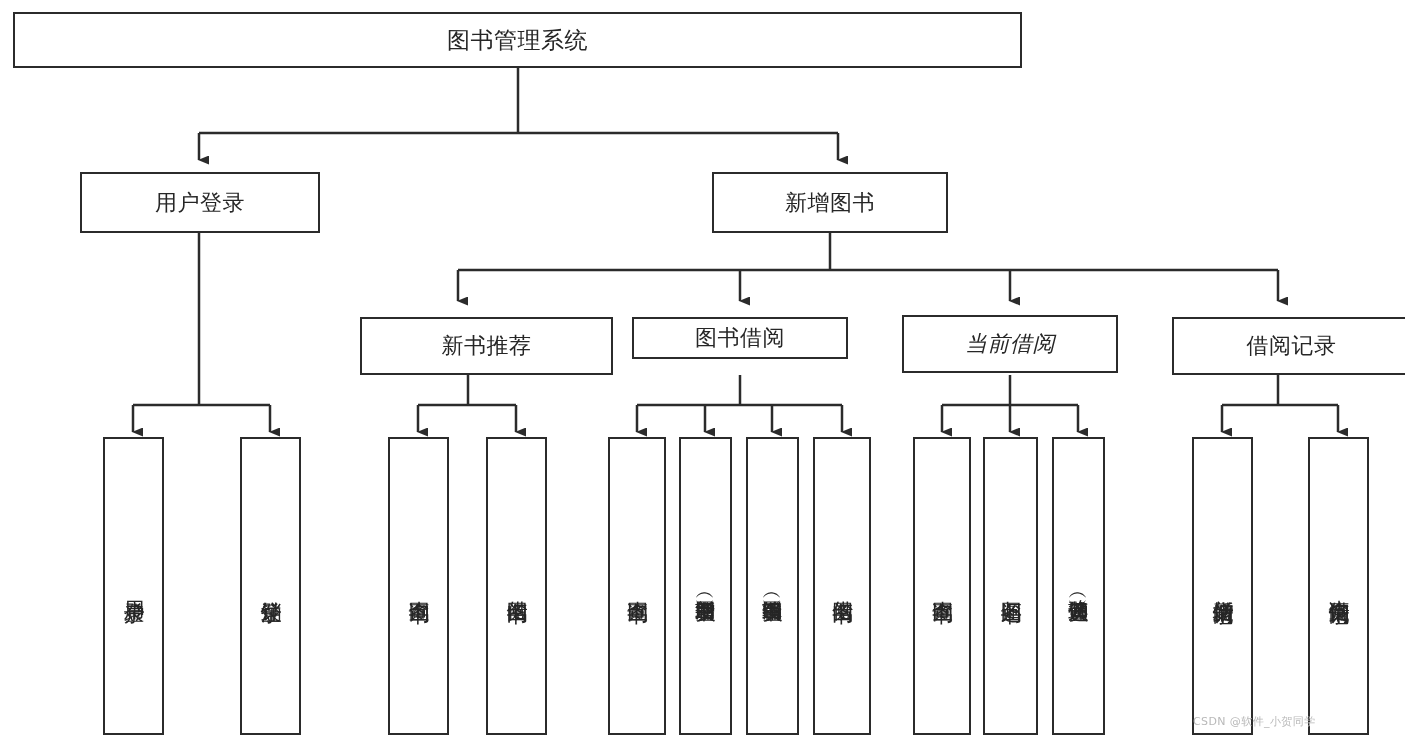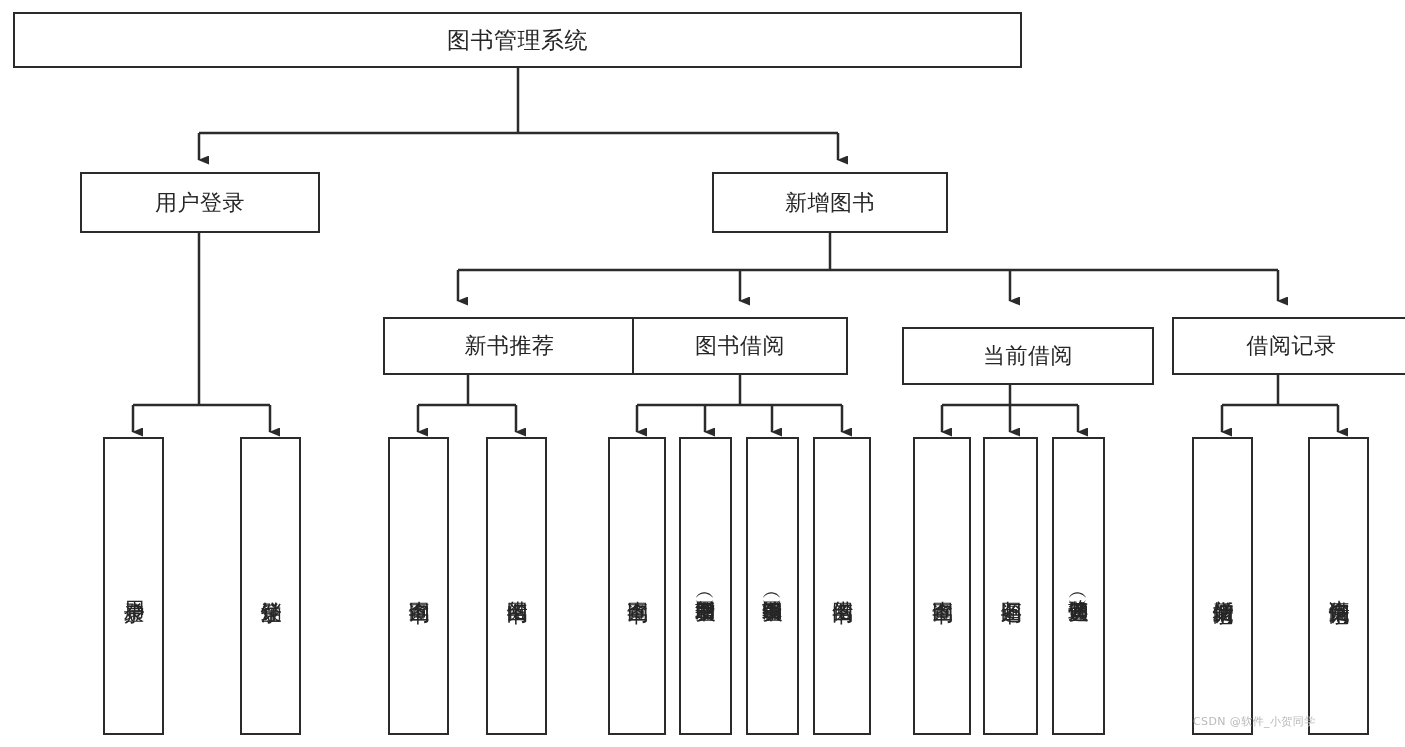--- a/index.html
+++ b/index.html
@@ -133,27 +133,27 @@
     <span class="label">图书管理系统</span>
   </div>
 
   <div class="node horiz" style="left:80px; top:172px; width:240px; height:61px;">
     <span class="label">用户登录</span>
   </div>
   <div class="node horiz" style="left:712px; top:172px; width:236px; height:61px;">
     <span class="label">新增图书</span>
   </div>
 
-  <div class="node horiz" style="left:360px; top:317px; width:253px; height:58px;margin-left:23px;">
+  <div class="node horiz" style="left:360px; top:317px; width:253px; height:58px;">
     <span class="label">新书推荐</span>
   </div>
-  <div class="node horiz" style="left:632px; top:317px; width:216px; height:58px;">
+  <div class="node horiz" style="left:632px; top:317px; width:216px; height:42px;">
     <span class="label">图书借阅</span>
   </div>
-  <div class="node horiz" style="left:902px; top:327px; width:252px; height:58px;">
+  <div class="node horiz" style="left:902px; top:315px; width:216px; height:58px;font-style:italic;">
     <span class="label">当前借阅</span>
   </div>
   <div class="node horiz" style="left:1172px; top:317px; width:239px; height:58px;">
     <span class="label">借阅记录</span>
   </div>
 
   <div class="node vert" style="left:103px; top:437px; width:61px; height:298px;">
     <span class="label">用户登录</span>
   </div>
   <div class="node vert" style="left:240px; top:437px; width:61px; height:298px;">

